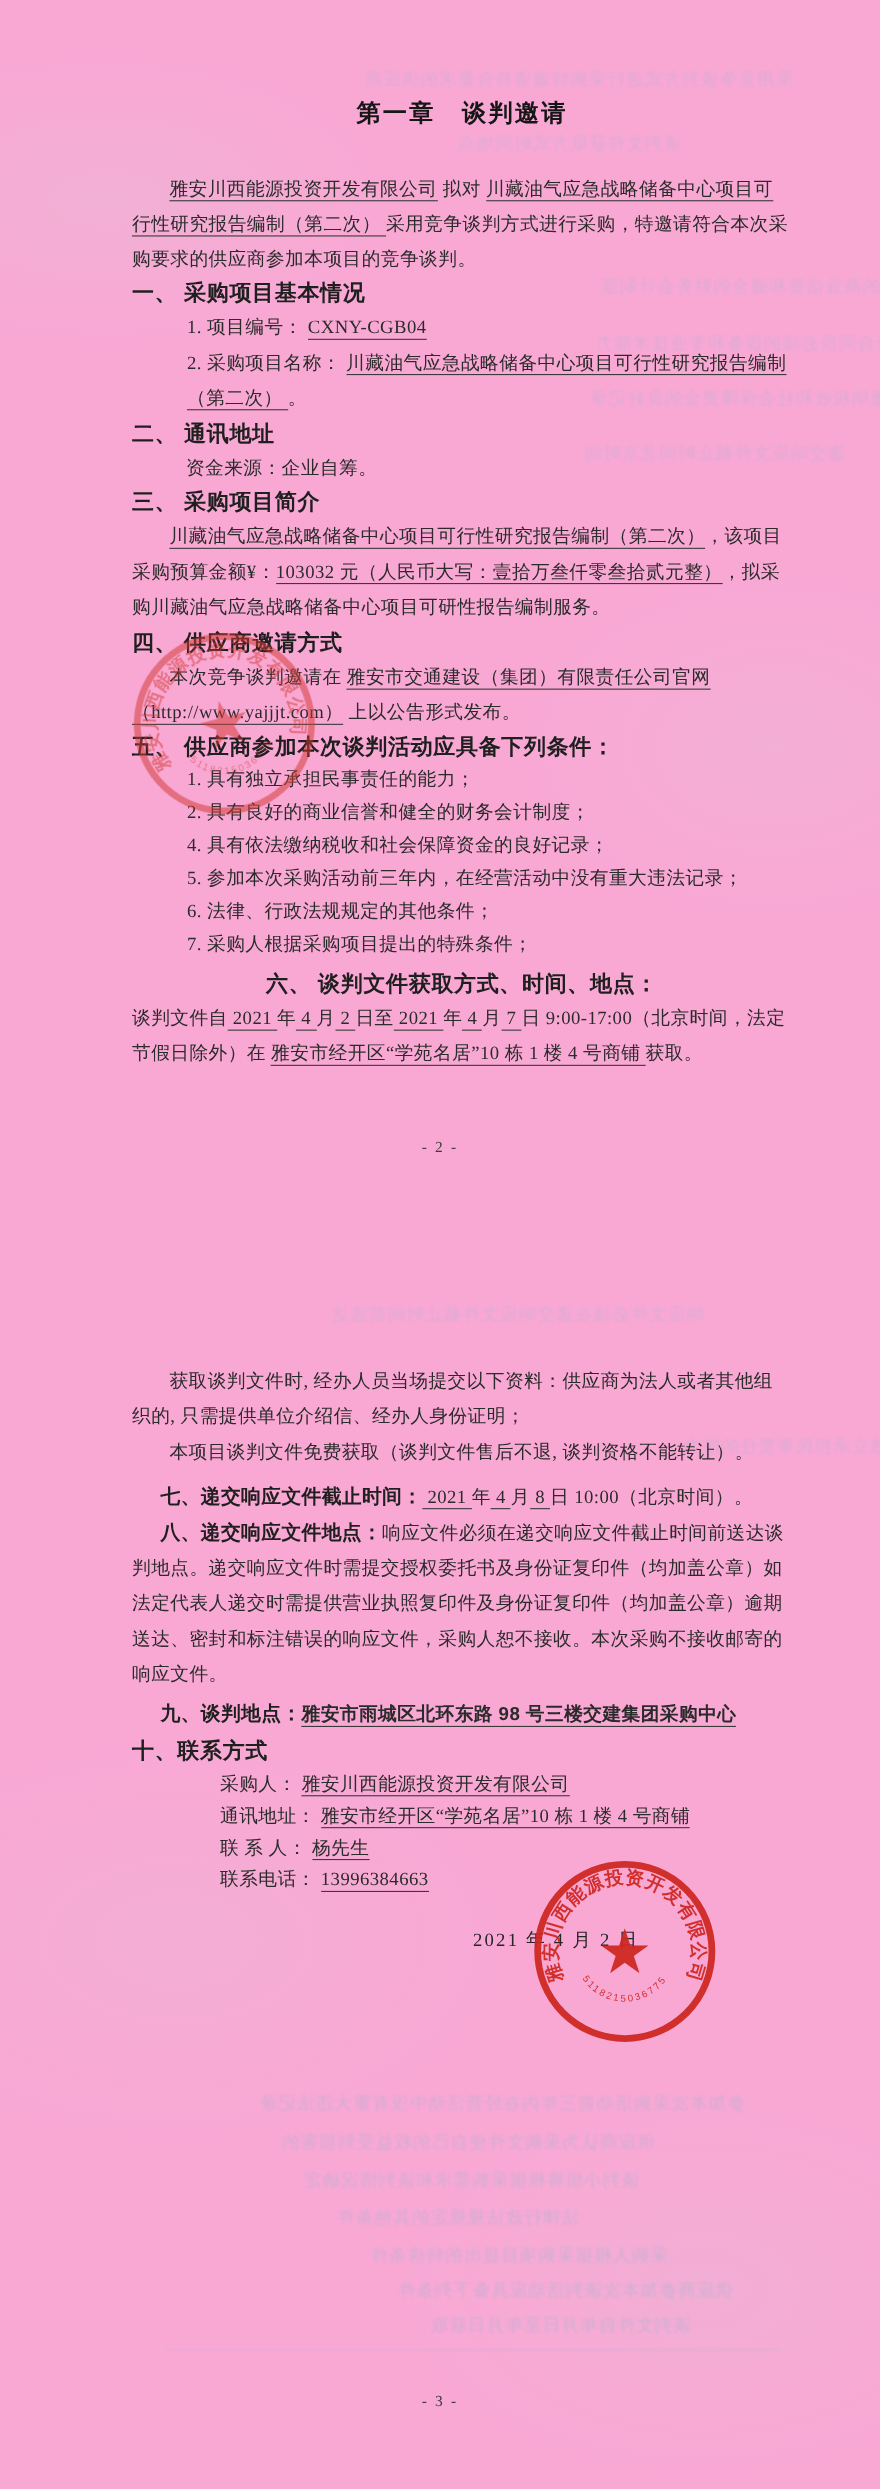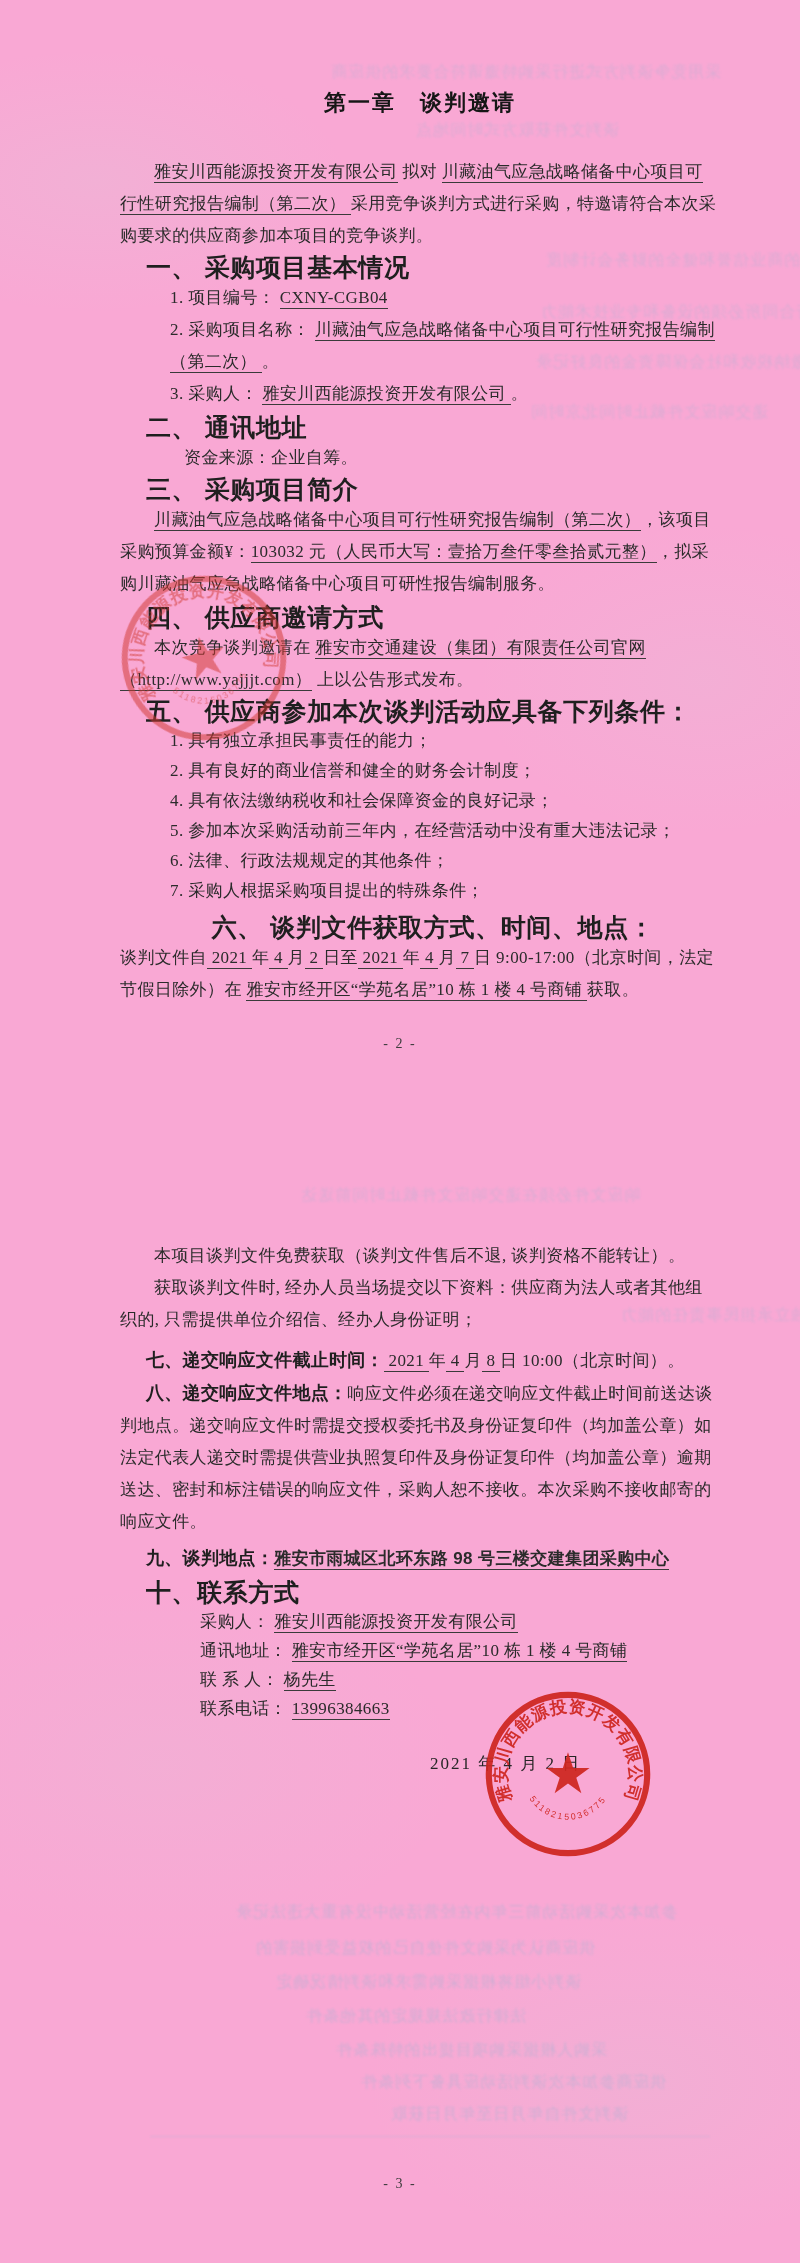--- a/index.html
+++ b/index.html
@@ -9,22 +9,22 @@
   #scan::before{content:"";position:absolute;inset:0;
     background:
       radial-gradient(420px 220px at 12% 8%, rgba(210,212,218,.18), transparent 60%),
       radial-gradient(380px 260px at 88% 30%, rgba(210,212,220,.15), transparent 60%),
       radial-gradient(500px 300px at 20% 78%, rgba(208,210,216,.14), transparent 60%),
       radial-gradient(460px 280px at 80% 92%, rgba(205,208,215,.16), transparent 60%);
     pointer-events:none;}
   .col{position:absolute;left:120px;width:600px;}
   p{margin:0;font-size:17px;line-height:32px;letter-spacing:.4px;}
   .ind{text-indent:34px;}
-  .h{font-family:"Liberation Sans",sans-serif;font-weight:700;font-size:25px;line-height:30px;
-     margin-left:26px;letter-spacing:.6px;color:#1f1f1f;}
+  .h{font-family:"Liberation Sans",sans-serif;font-weight:700;font-size:20px;line-height:30px;
+     letter-spacing:.6px;color:#1f1f1f;}
   .hi{font-family:"Liberation Sans",sans-serif;font-weight:700;font-size:18px;color:#1f1f1f;letter-spacing:.3px;}
   .u{border-bottom:1.4px solid #3a3a3a;padding-bottom:1px;}
   .title{font-family:"Liberation Sans",sans-serif;font-weight:700;font-size:22px;line-height:30px;
          text-align:center;letter-spacing:2px;color:#161616;}
   .item{margin-left:50px;}
   .cond{margin-left:50px;line-height:30px;}
   .contact{margin-left:80px;line-height:29px;}
   .pagenum{position:absolute;left:0;width:800px;text-align:center;font-size:14px;color:#3c3c3c;letter-spacing:2px;}
   .boldu{font-family:"Liberation Sans",sans-serif;font-weight:700;font-size:17px;}
   .date{position:absolute;left:430px;top:1752px;font-size:17px;letter-spacing:2px;color:#262626;z-index:4;}
@@ -61,24 +61,23 @@
 
   <div class="col" style="top:88px;">
 
     <p class="title">第一章　谈判邀请</p>
 
     <p class="ind" style="margin-top:38px;"><span class="u">雅安川西能源投资开发有限公司</span><span> 拟对 </span><span class="u">川藏油气应急战略储备中心项目可行性研究报告编制（第二次） </span><span>采用竞争谈判方式进行采购，特邀请符合本次采购要求的供应商参加本项目的竞争谈判。</span></p>
 
     <p class="h">一、 采购项目基本情况</p>
     <p class="item"><span>1. 项目编号： </span><span class="u"> CXNY-CGB04 </span></p>
     <p class="item"><span>2. 采购项目名称： </span><span class="u"> 川藏油气应急战略储备中心项目可行性研究报告编制（第二次） </span><span>。</span></p>
-    <p class="item"><span>3. 采购人： </span><span class="u"> 雅安川西能源投资开发有限公司 </span><span>。</span></p>
 
     <p class="h" style="margin-top:2px;">二、 通讯地址</p>
-    <p style="margin-left:64px;">资金来源：企业自筹。</p>
+    <p style="margin-left:49px;">资金来源：企业自筹。</p>
 
     <p class="h">三、 采购项目简介</p>
     <p class="ind"><span class="u">川藏油气应急战略储备中心项目可行性研究报告编制（第二次）</span><span>，该项目采购预算金额¥：</span><span class="u">103032 元（人民币大写：壹拾万叁仟零叁拾贰元整）</span><span>，拟采购川藏油气应急战略储备中心项目可研性报告编制服务。</span></p>
 
     <p class="h" style="margin-top:2px;">四、 供应商邀请方式</p>
     <p class="ind"><span>本次竞争谈判邀请在 </span><span class="u">雅安市交通建设（集团）有限责任公司官网（http://www.yajjjt.com）</span><span> 上以公告形式发布。</span></p>
 
     <p class="h">五、 供应商参加本次谈判活动应具备下列条件：</p>
     <p class="cond">1. 具有独立承担民事责任的能力；</p>
     <p class="cond">2. 具有良好的商业信誉和健全的财务会计制度；</p>
@@ -88,22 +87,22 @@
     <p class="cond">7. 采购人根据采购项目提出的特殊条件；</p>
 
     <p class="h" style="margin-top:6px;text-align:center;">六、 谈判文件获取方式、时间、地点：</p>
     <p><span>谈判文件自</span><span class="u"> 2021 </span><span>年</span><span class="u"> 4 </span><span>月</span><span class="u"> 2 </span><span>日至</span><span class="u"> 2021 </span><span>年</span><span class="u"> 4 </span><span>月</span><span class="u"> 7 </span><span>日 9:00-17:00（北京时间，</span><span>法定节假日除外）在 </span><span class="u">雅安市经开区“学苑名居”10 栋 1 楼 4 号商铺 </span><span>获取。</span></p>
   </div>
 
   <div class="pagenum" style="top:1036px;">- 2 -</div>
 
   <div class="col" style="top:1240px;">
 
+    <p class="ind">获取谈判文件时, 经办人员当场提交以下资料：供应商为法人或者其他组织的, 只需提供单位介绍信、经办人身份证明；</p>
     <p class="ind">本项目谈判文件免费获取（谈判文件售后不退, 谈判资格不能转让）。</p>
-    <p class="ind">获取谈判文件时, 经办人员当场提交以下资料：供应商为法人或者其他组织的, 只需提供单位介绍信、经办人身份证明；</p>
 
     <p style="margin-top:8px;text-indent:26px;"><span class="hi">七、递交响应文件截止时间：</span><span class="u"> 2021 </span><span>年</span><span class="u"> 4 </span><span>月</span><span class="u"> 8 </span><span>日 10:00（北京时间）。</span></p>
 
     <p style="text-indent:26px;"><span class="hi">八、递交响应文件地点：</span><span>响应文件必须在递交响应文件截止时间前送达谈判地点。递交响应文件时需提交授权委托书及身份证复印件（均加盖公章）如法定代表人递交时需提供营业执照复印件及身份证复印件（均加盖公章）逾期送达、密封和标注错误的响应文件，采购人恕不接收。本次采购不接收邮寄的响应文件。</span></p>
 
     <p style="margin-top:4px;text-indent:26px;"><span class="hi">九、谈判地点：</span><span class="u boldu">雅安市雨城区北环东路 98 号三楼交建集团采购中心</span></p>
 
     <p class="h" style="margin-top:2px;">十、联系方式</p>
     <p class="contact"><span>采购人： </span><span class="u"> 雅安川西能源投资开发有限公司 </span></p>
     <p class="contact"><span>通讯地址： </span><span class="u"> 雅安市经开区“学苑名居”10 栋 1 楼 4 号商铺 </span></p>

